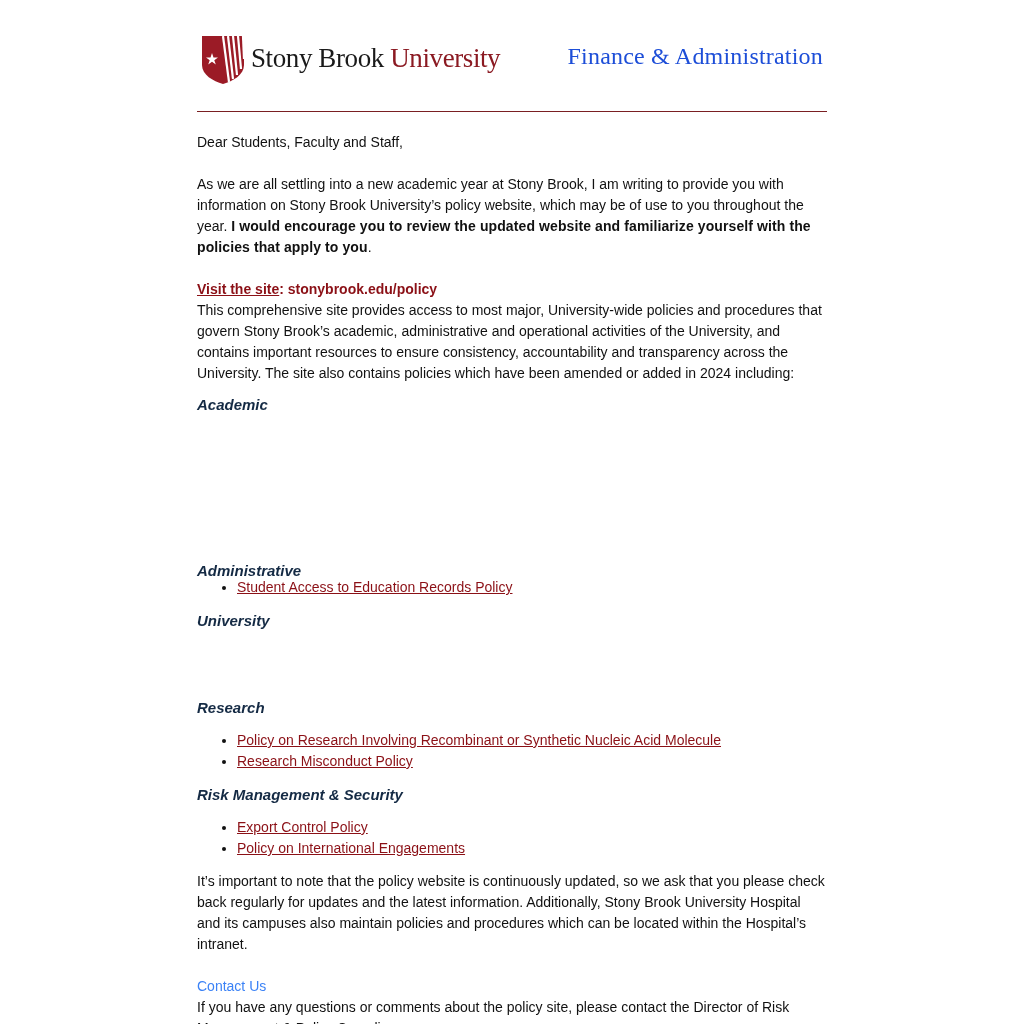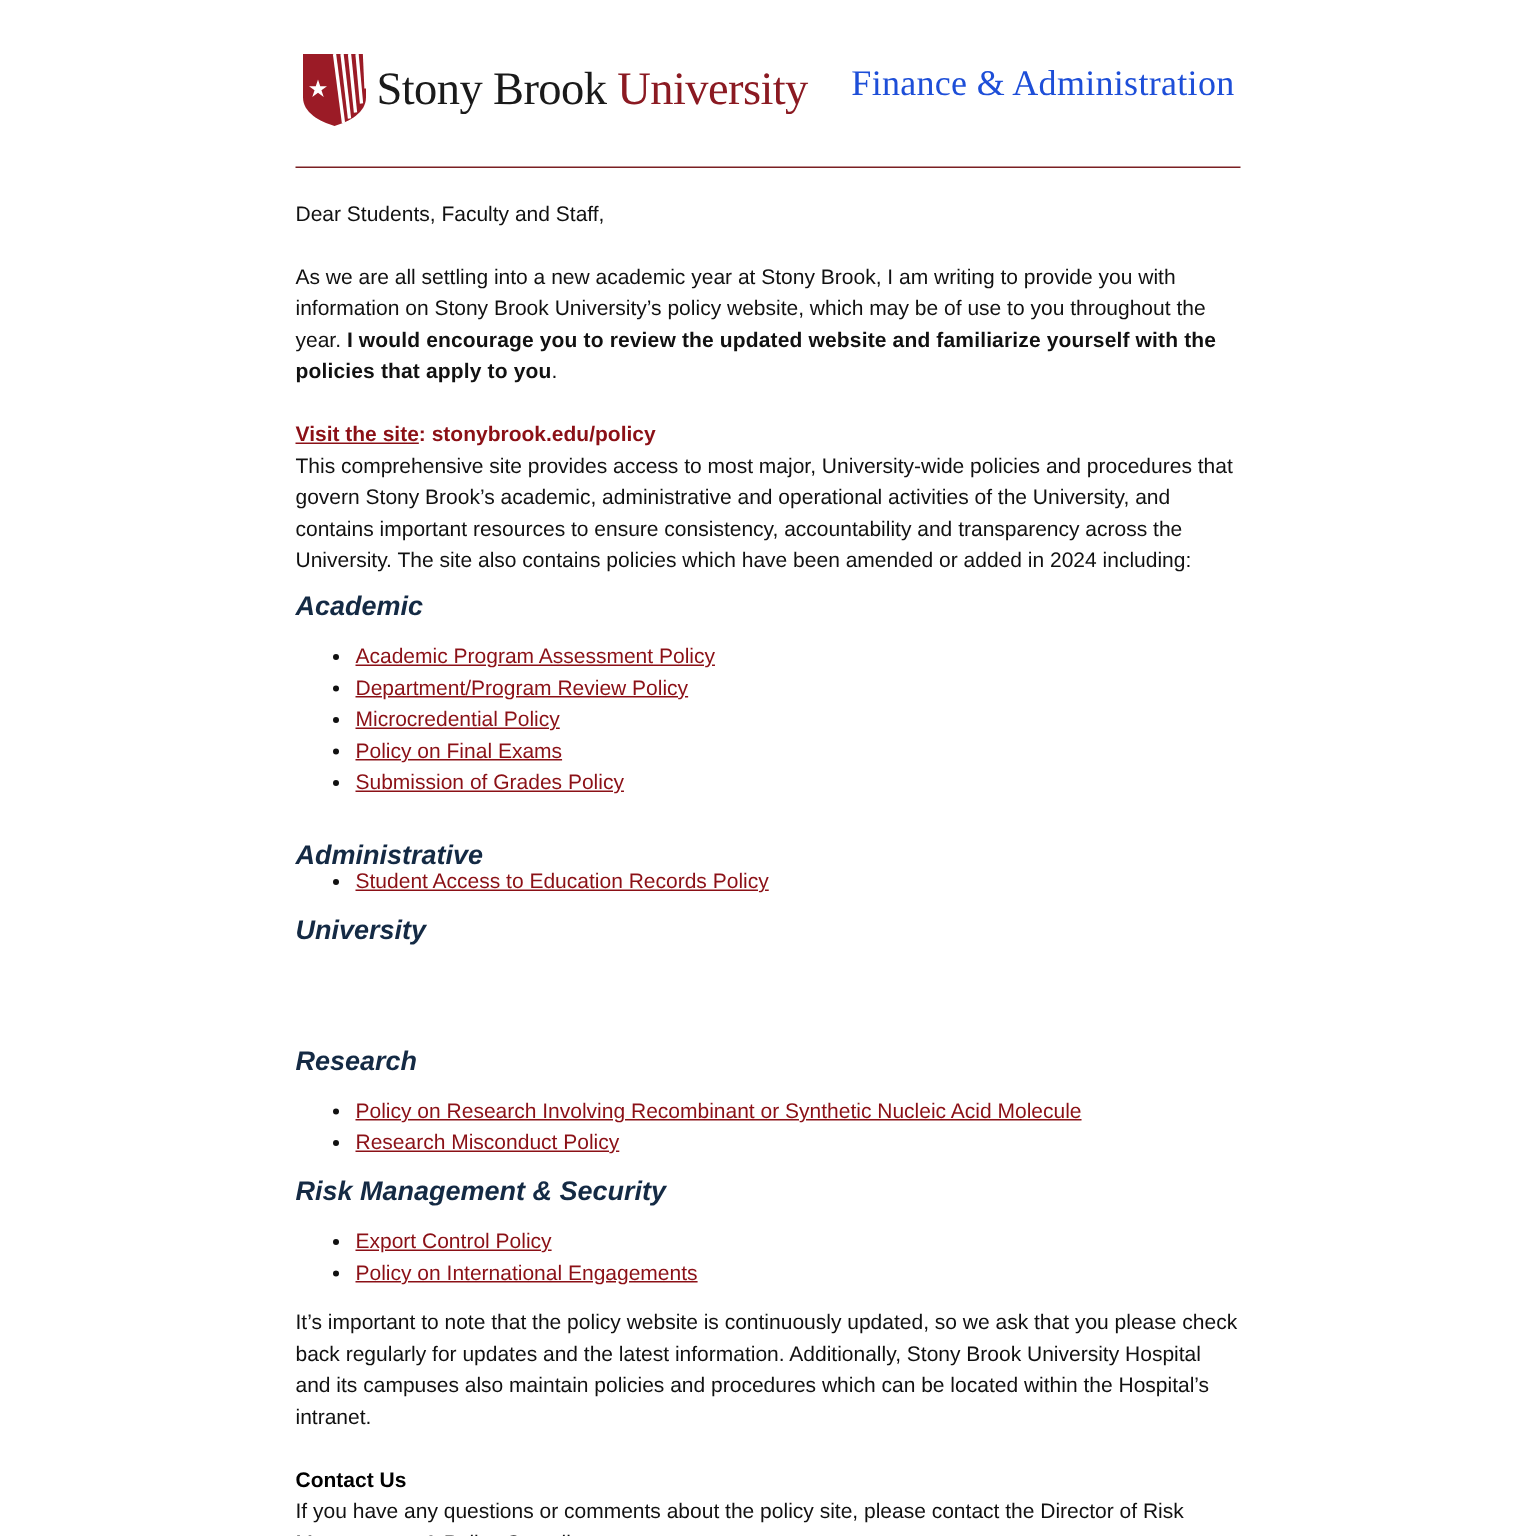--- a/index.html
+++ b/index.html
@@ -1,38 +1,38 @@
 <!DOCTYPE html>
 <html><head>
 <meta charset="utf-8">
 <style>
   html, body { margin: 0; padding: 0; background: #ffffff; }
   body { width: 1024px; height: 1024px; overflow: hidden; font-family: "Liberation Sans", sans-serif; color: #111111; }
   .wrap { position: absolute; left: 197px; top: 0; width: 630px; }
   .header { position: relative; height: 111px; border-bottom: 1px solid #7a1f22; }
   .logo { position: absolute; left: 4px; top: 35px; display: flex; align-items: center; }
   .shield { width: 44px; height: 50px; }
-  .logo-text { font-family: "Liberation Serif", serif; font-size: 31px; margin-left: 6px; letter-spacing: -0.4px; line-height: 1; margin-top: -4px; }
+  .logo-text { font-family: "Liberation Serif", serif; font-size: 27px; margin-left: 6px; letter-spacing: -0.4px; line-height: 1; margin-top: -4px; }
   .logo-text .sb { color: #1a1a1a; }
   .logo-text .uni { color: #8b1a22; }
   .dept { position: absolute; right: 4px; top: 46px; font-family: "Liberation Serif", serif; font-size: 24px; color: #1d4ed8; letter-spacing: 0.2px; }
   .content { font-size: 14px; line-height: 21px; }
   p { margin: 0; }
   .greeting { position: absolute; top: 132px; }
   .intro { position: absolute; top: 174px; width: 630px; }
   .intro b { font-weight: bold; letter-spacing: 0.1px; }
   .visit { position: absolute; top: 279px; font-weight: bold; color: #8b1016; }
   .visit a { color: #8b1016; text-decoration: underline; }
   .desc { position: absolute; top: 300px; width: 630px; }
-  .sec-title { position: absolute; font-weight: bold; font-style: italic; color: #142a44; font-size: 18px; }
+  .sec-title { position: absolute; font-weight: bold; font-style: italic; color: #142a44; font-size: 15px; }
   ul { position: absolute; margin: 0; padding: 0 0 0 40px; list-style: disc; }
   li { line-height: 21px; color: #111; }
   li a { color: #8b1016; text-decoration: underline; }
   .note { position: absolute; top: 871px; width: 630px; }
-  .contact-title { position: absolute; top: 976px; font-weight: bold; color: #000000; }
+  .contact-title { position: absolute; top: 976px; font-weight: normal; color: #3b82f6; }
   .contact { position: absolute; top: 997px; width: 630px; }
 </style>
 </head>
 <body>
 
 <div class="wrap content">
 
   <div class="header">
     <div class="logo">
       <svg class="shield" viewBox="0 0 44 50">
@@ -56,27 +56,20 @@
 
   <p class="greeting">Dear Students, Faculty and Staff,</p>
 
   <p class="intro"><span>As we are all settling into a new academic year at Stony Brook, I am writing to provide you with information on Stony Brook University’s policy website, which may be of use to you throughout the year. </span><b>I would encourage you to review the updated website and familiarize yourself with the policies that apply to you</b><span>.</span></p>
 
   <p class="visit"><a>Visit the site</a><span>: </span><span>stonybrook.edu/policy</span></p>
 
   <p class="desc">This comprehensive site provides access to most major, University-wide policies and procedures that govern Stony Brook’s academic, administrative and operational activities of the University, and contains important resources to ensure consistency, accountability and transparency across the University. The site also contains policies which have been amended or added in 2024 including:</p>
 
   <div class="sec-title" style="top:394px">Academic</div>
-  <ul style="top:427px">
-    <li><a>Academic Program Assessment Policy</a></li>
-    <li><a>Department/Program Review Policy</a></li>
-    <li><a>Microcredential Policy</a></li>
-    <li><a>Policy on Final Exams</a></li>
-    <li><a>Submission of Grades Policy</a></li>
-  </ul>
 
   <div class="sec-title" style="top:560px">Administrative</div>
   <ul style="top:577px">
     <li><a>Student Access to Education Records Policy</a></li>
   </ul>
 
   <div class="sec-title" style="top:610px">University</div>
 
   <div class="sec-title" style="top:697px">Research</div>
   <ul style="top:730px">

